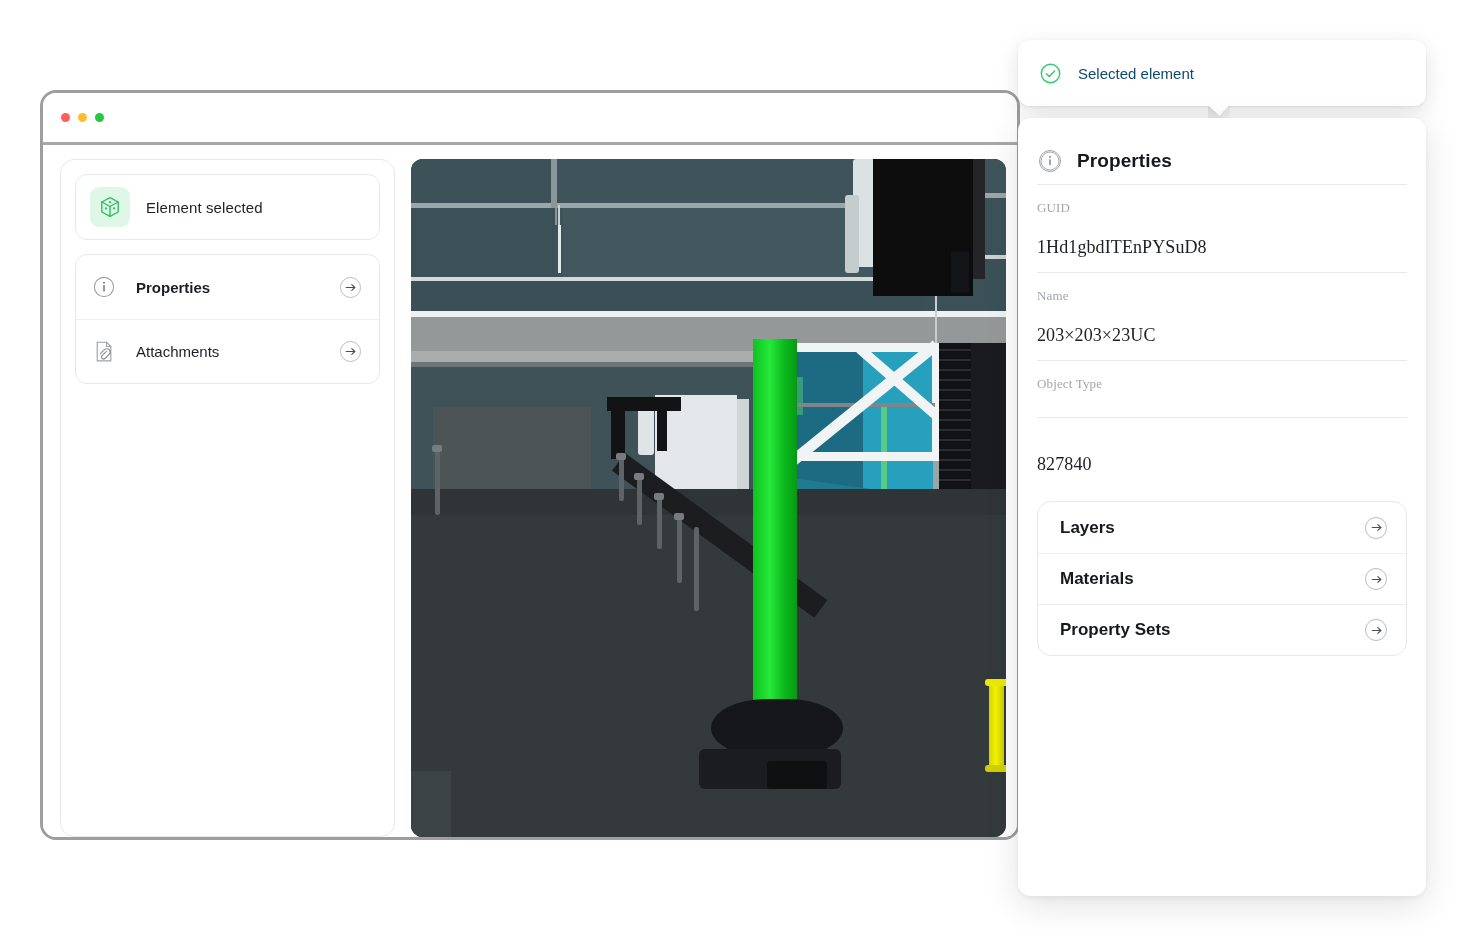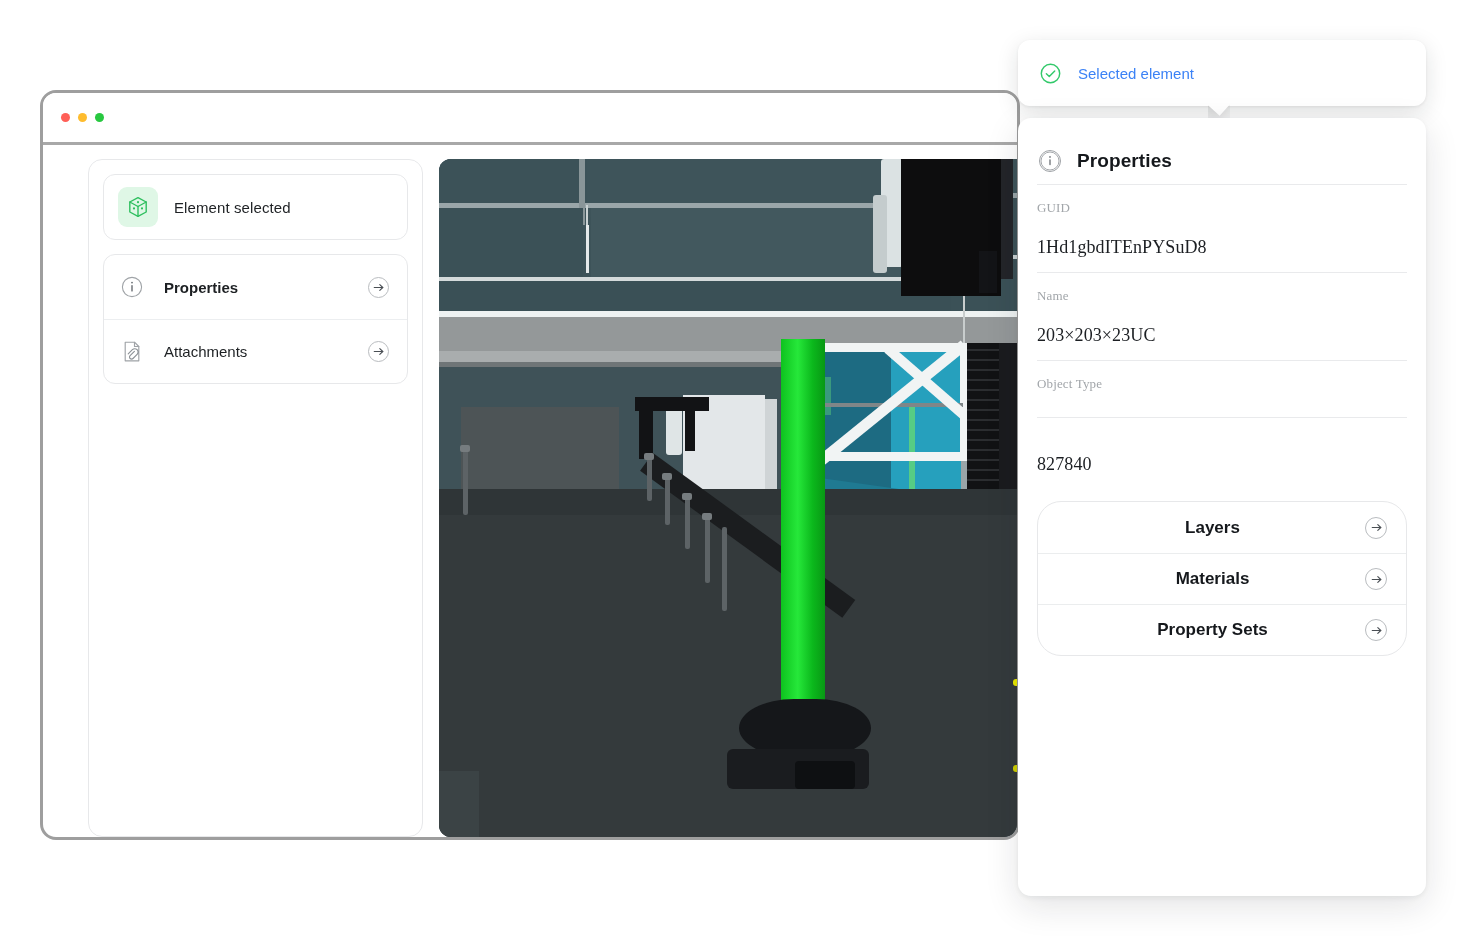--- a/index.html
+++ b/index.html
@@ -24,21 +24,21 @@
     position: absolute; left:0; top:0; width: 100%; height: 52px;
     background:#fff; border-bottom: 3px solid #a8a8a8;
     display:flex; align-items:center; padding-left: 18px; gap: 8px;
   }
   .dot { width:9px; height:9px; border-radius:50%; display:block; }
   .dot.red   { background:#ff5f57; }
   .dot.amber { background:#febc2e; }
   .dot.green { background:#28c840; }
 
   .app-body { position:absolute; left:0; top:55px; right:0; bottom:0;
-              background:#fff; padding: 0; margin-left: 28px; }
+              background:#fff; padding: 0; }
 
   
   .sidebar {
     position:absolute; left: 17px; top: 11px;
     width: 335px; height: 678px;
     background:#ffffff;
     border: 1px solid #e7e8ea;
     border-radius: 14px;
   }
   .card {
@@ -140,21 +140,21 @@
     border-left:7px solid transparent; border-right:7px solid transparent; border-top:10px solid #5fd37a; opacity:.85; }
 
   
   .tooltip-card {
     position:absolute; left: 1018px; top: 40px;
     width: 408px; height: 66px;
     background:#fff; border-radius: 12px;
     box-shadow: 0 6px 22px rgba(24,28,33,.13), 0 1px 3px rgba(24,28,33,.07);
     display:flex; align-items:center; gap: 16px; padding-left: 21px;
   }
-  .tooltip-label { font-size: 15px; color:#3b82f6; }
+  .tooltip-label { font-size: 15px; color:#0c4a6e; }
   .tip-notch {
     position:absolute; left: 1208px; top: 104px; width: 22px; height: 16px;
     overflow:hidden;
   }
   .tip-notch::after {
     content:""; position:absolute; left: 2px; top: -10px;
     width: 18px; height: 18px; background:#fff;
     box-shadow: 0 6px 18px rgba(24,28,33,.22);
     transform: rotate(42deg);
   }
@@ -180,21 +180,21 @@
   .props-title { font-size: 19px; font-weight: 700; color:#15181c; letter-spacing:.1px; }
 
   .props-list { padding: 4px 19px; font-family: Liberation Serif, serif; }
   .prop-row { padding: 15px 0 14px 0; border-top: 1px solid #e9eaec; }
   .prop-row:first-child { border-top: 1px solid #e9eaec; }
   .prop-key { font-size: 13px; color:#a2a6aa; margin-bottom: 11px; letter-spacing:.15px; }
   .prop-val { font-size: 18px; color:#1c1f23; letter-spacing:.1px;margin-top:21px; }
 
   .sub-card {
     margin: 8px 19px 4px 19px;
-    border: 1px solid #e7e8ea; border-radius: 24px; text-align: center;
+    border: 1px solid #e7e8ea; border-radius: 14px;
   }
   .sub-row {
     display:flex; align-items:center; height: 51px;
     padding: 0 19px 0 22px; cursor:pointer;
   }
   .sub-row + .sub-row { border-top: 1px solid #ebedee; }
   .sub-label { font-size: 17px; font-weight: 700; color:#15181c; flex:1 1 auto; }
   .go-circle.lg { width: 22px; height: 22px; }
 </style>
 </head>

